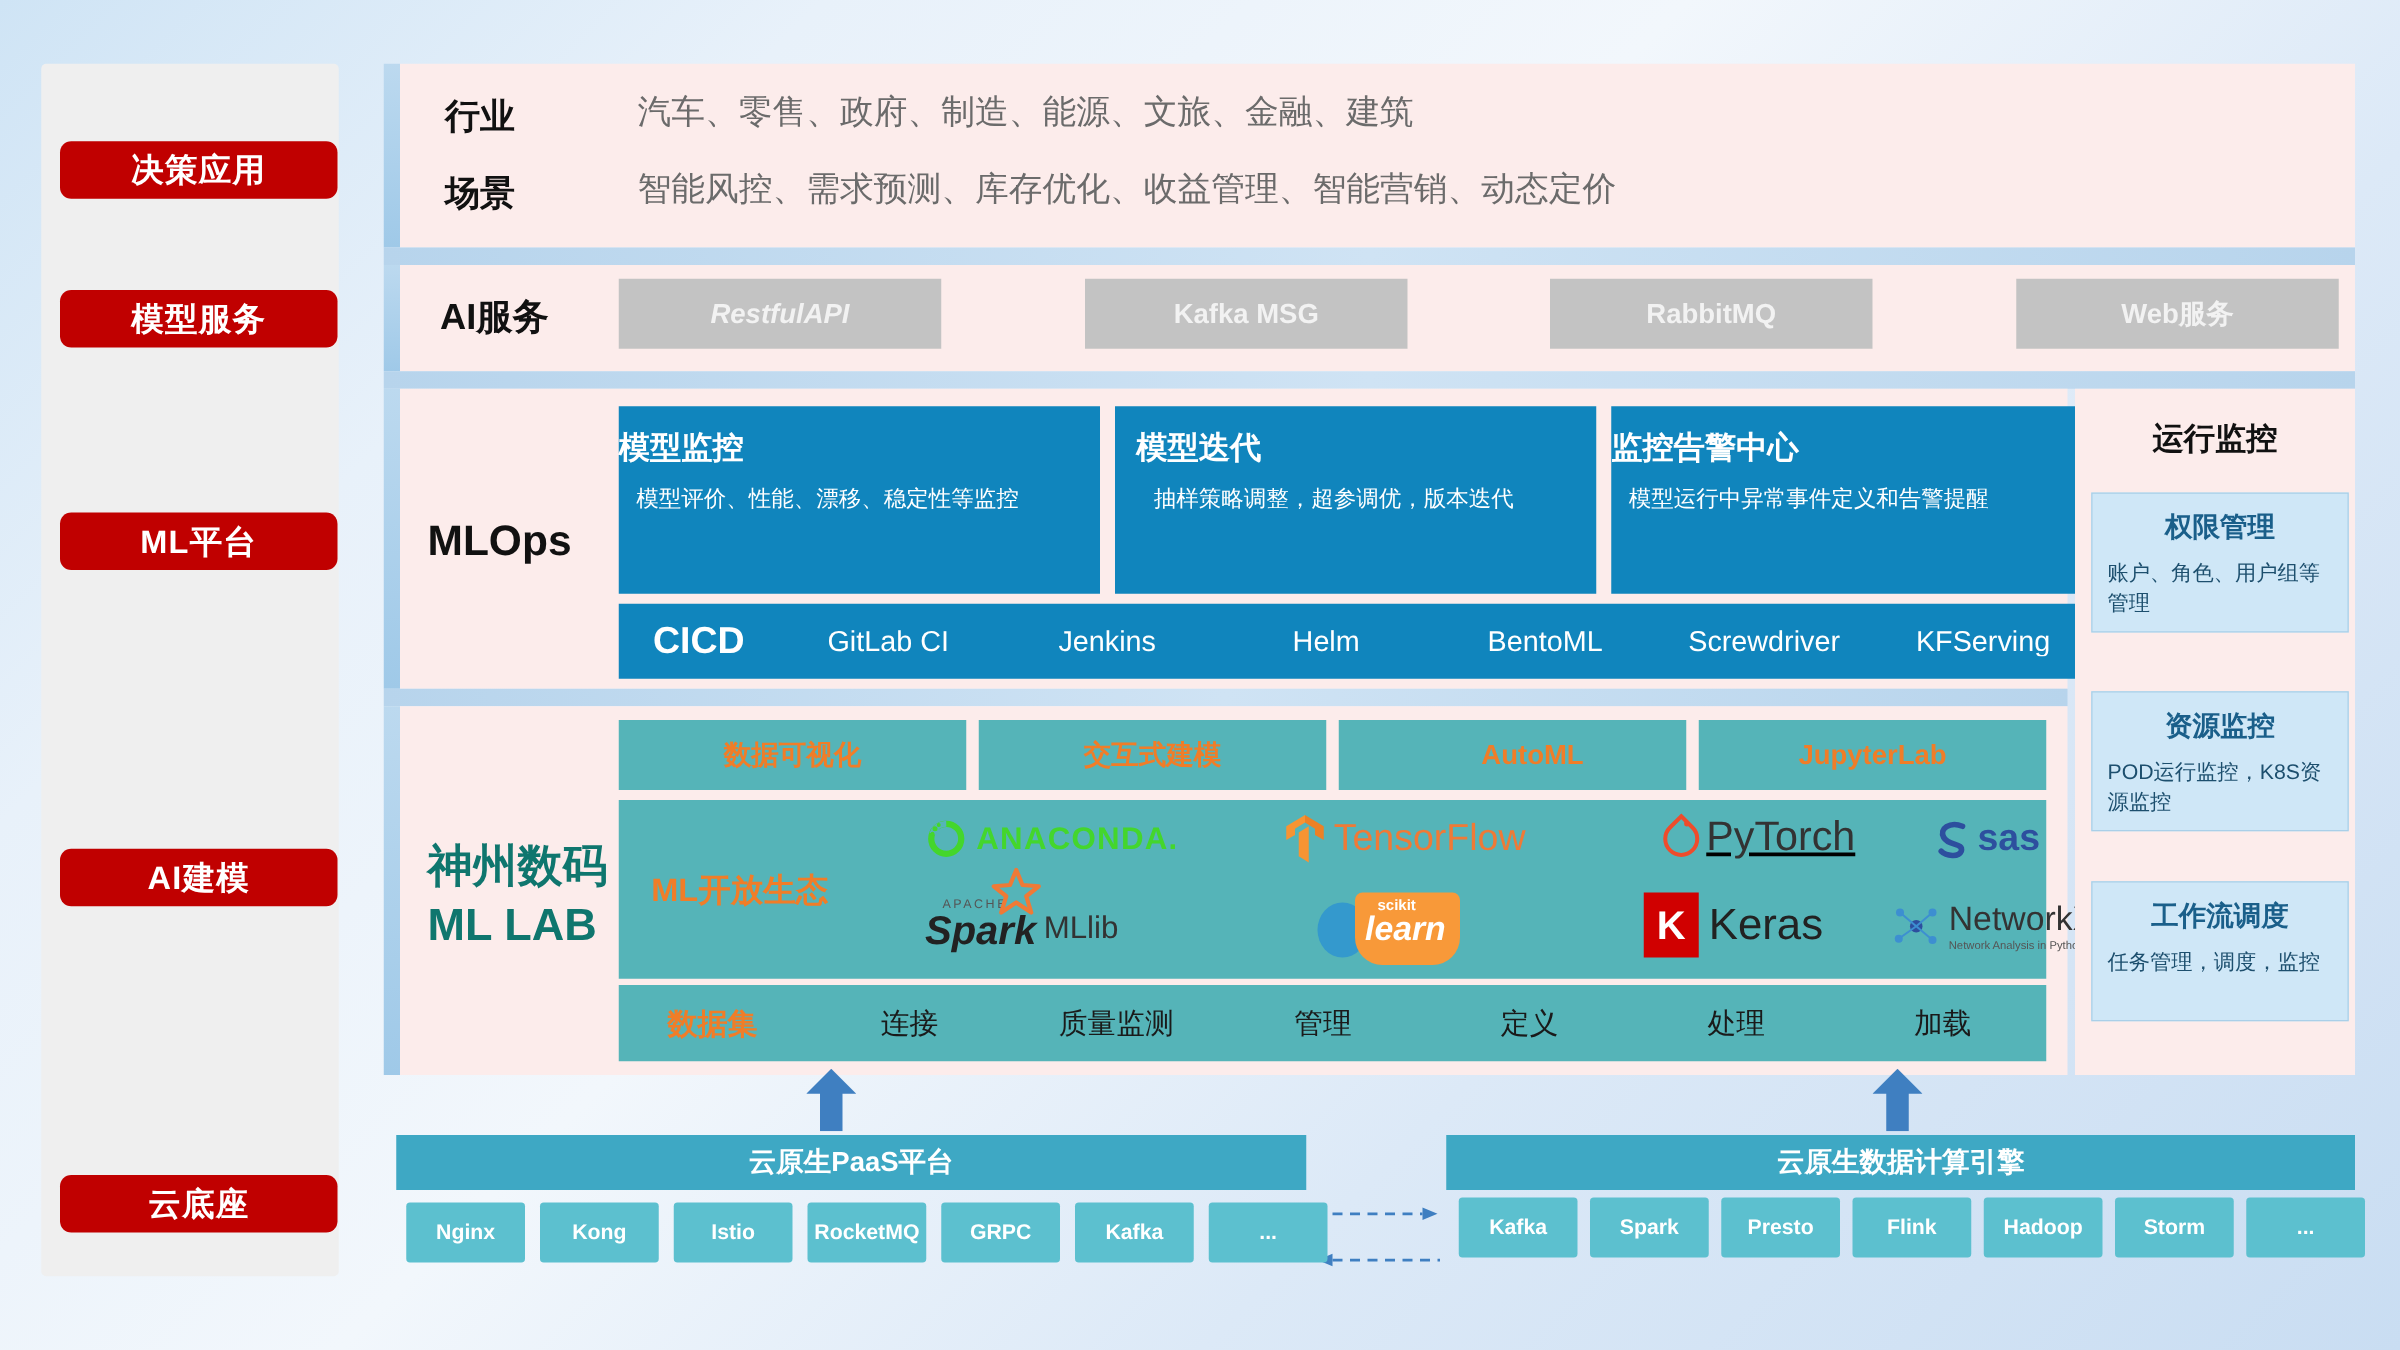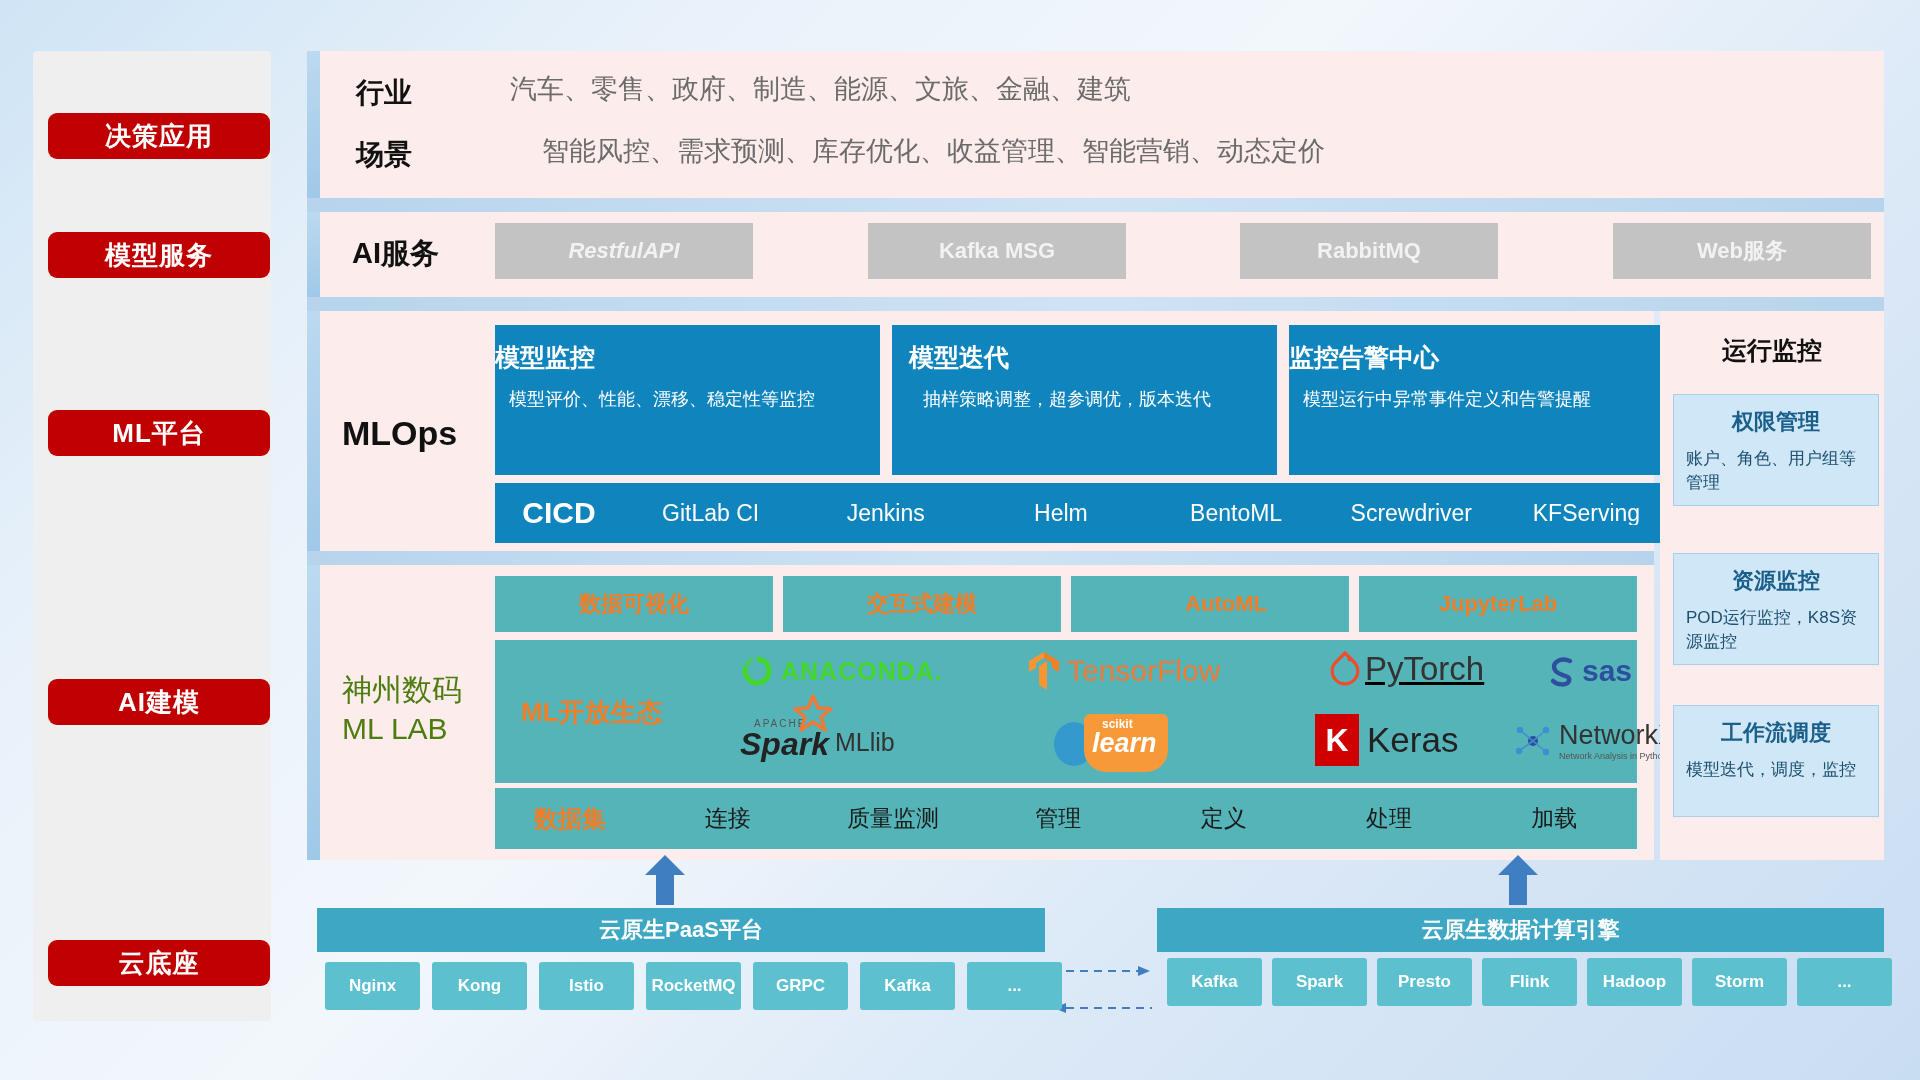--- a/index.html
+++ b/index.html
@@ -144,21 +144,21 @@
   <div class="rail-btn" style="top:940px">
       <span>云底座</span>
     </div>
 
   <div class="leftedge" style="top:51px;height:147px"></div>
   <div class="band" style="left:320px; top:51px; width:1564px; height:147px;">
     <div class="band-inner">
       <div class="rowlabel" style="left:36px; top:18px; width:120px; height:48px; font-size:28px;">行业</div>
       <div style="position:absolute; left:190px; top:20px; font-size:27px; color:#6b6b6b;">汽车、零售、政府、制造、能源、文旅、金融、建筑</div>
       <div class="rowlabel" style="left:36px; top:80px; width:120px; height:48px; font-size:28px;">场景</div>
-      <div style="position:absolute; left:190px; top:82px; font-size:27px; color:#6b6b6b;margin-left:32px;">智能风控、需求预测、库存优化、收益管理、智能营销、动态定价</div>
+      <div style="position:absolute; left:190px; top:82px; font-size:27px; color:#6b6b6b;">智能风控、需求预测、库存优化、收益管理、智能营销、动态定价</div>
     </div>
   </div>
 
   <div class="sep" style="top:198px; width:1577px;"></div>
 
   <div class="leftedge" style="top:212px;height:85px"></div>
   <div class="band" style="left:320px; top:212px; width:1564px; height:85px;">
     <div class="band-inner">
       <div class="rowlabel" style="left:32px; top:14px; width:150px; height:56px; font-size:29px;">AI服务</div>
       <div class="gray-box" style="left:175px; top:11px; width:258px; height:56px;font-style:italic;">
@@ -206,21 +206,21 @@
         <div class="cic-item">KFServing</div>
       </div>
     </div>
   </div>
 
   <div class="sep" style="top:551px; width:1347px;"></div>
 
   <div class="leftedge" style="top:565px;height:295px"></div>
   <div class="band" style="left:320px; top:565px; width:1334px; height:295px;">
     <div class="band-inner">
-      <div style="position:absolute; left:22px; top:105px; width:160px; font-size:30px; font-weight:normal; color:#4d7c0f; line-height:1.3;">
+      <div style="position:absolute; left:22px; top:105px; width:160px; font-size:36px; font-weight:bold; color:#0f766e; line-height:1.3;">
         <div>神州数码</div>
         <div>ML LAB</div>
       </div>
 
       <div class="teal-tab" style="left:175px; top:11px; width:278px; height:56px;">
           <span>数据可视化</span>
         </div>
       <div class="teal-tab" style="left:463px; top:11px; width:278px; height:56px;">
           <span>交互式建模</span>
         </div>
@@ -333,21 +333,21 @@
   <div class="mon-card" style="top:394px; height:112px;">
     <div class="mc-title">权限管理</div>
     <div class="mc-desc">账户、角色、用户组等管理</div>
   </div>
   <div class="mon-card" style="top:553px; height:112px;">
     <div class="mc-title">资源监控</div>
     <div class="mc-desc">POD运行监控，K8S资源监控</div>
   </div>
   <div class="mon-card" style="top:705px; height:112px;">
     <div class="mc-title">工作流调度</div>
-    <div class="mc-desc">模型迭代，调度，监控</div>
+    <div class="mc-desc">任务管理，调度，监控</div>
   </div>
 
   <div class="uparrow" style="left:645px; top:855px;">
     <svg width="40" height="50" viewBox="0 0 40 50">
         <path d="M20 0 L40 20 L29 20 L29 50 L11 50 L11 20 L0 20 Z" fill="#3f7fc1"></path>
       </svg>
   </div>
   <div class="uparrow" style="left:1498px; top:855px;">
     <svg width="40" height="50" viewBox="0 0 40 50">
         <path d="M20 0 L40 20 L29 20 L29 50 L11 50 L11 20 L0 20 Z" fill="#3f7fc1"></path>

